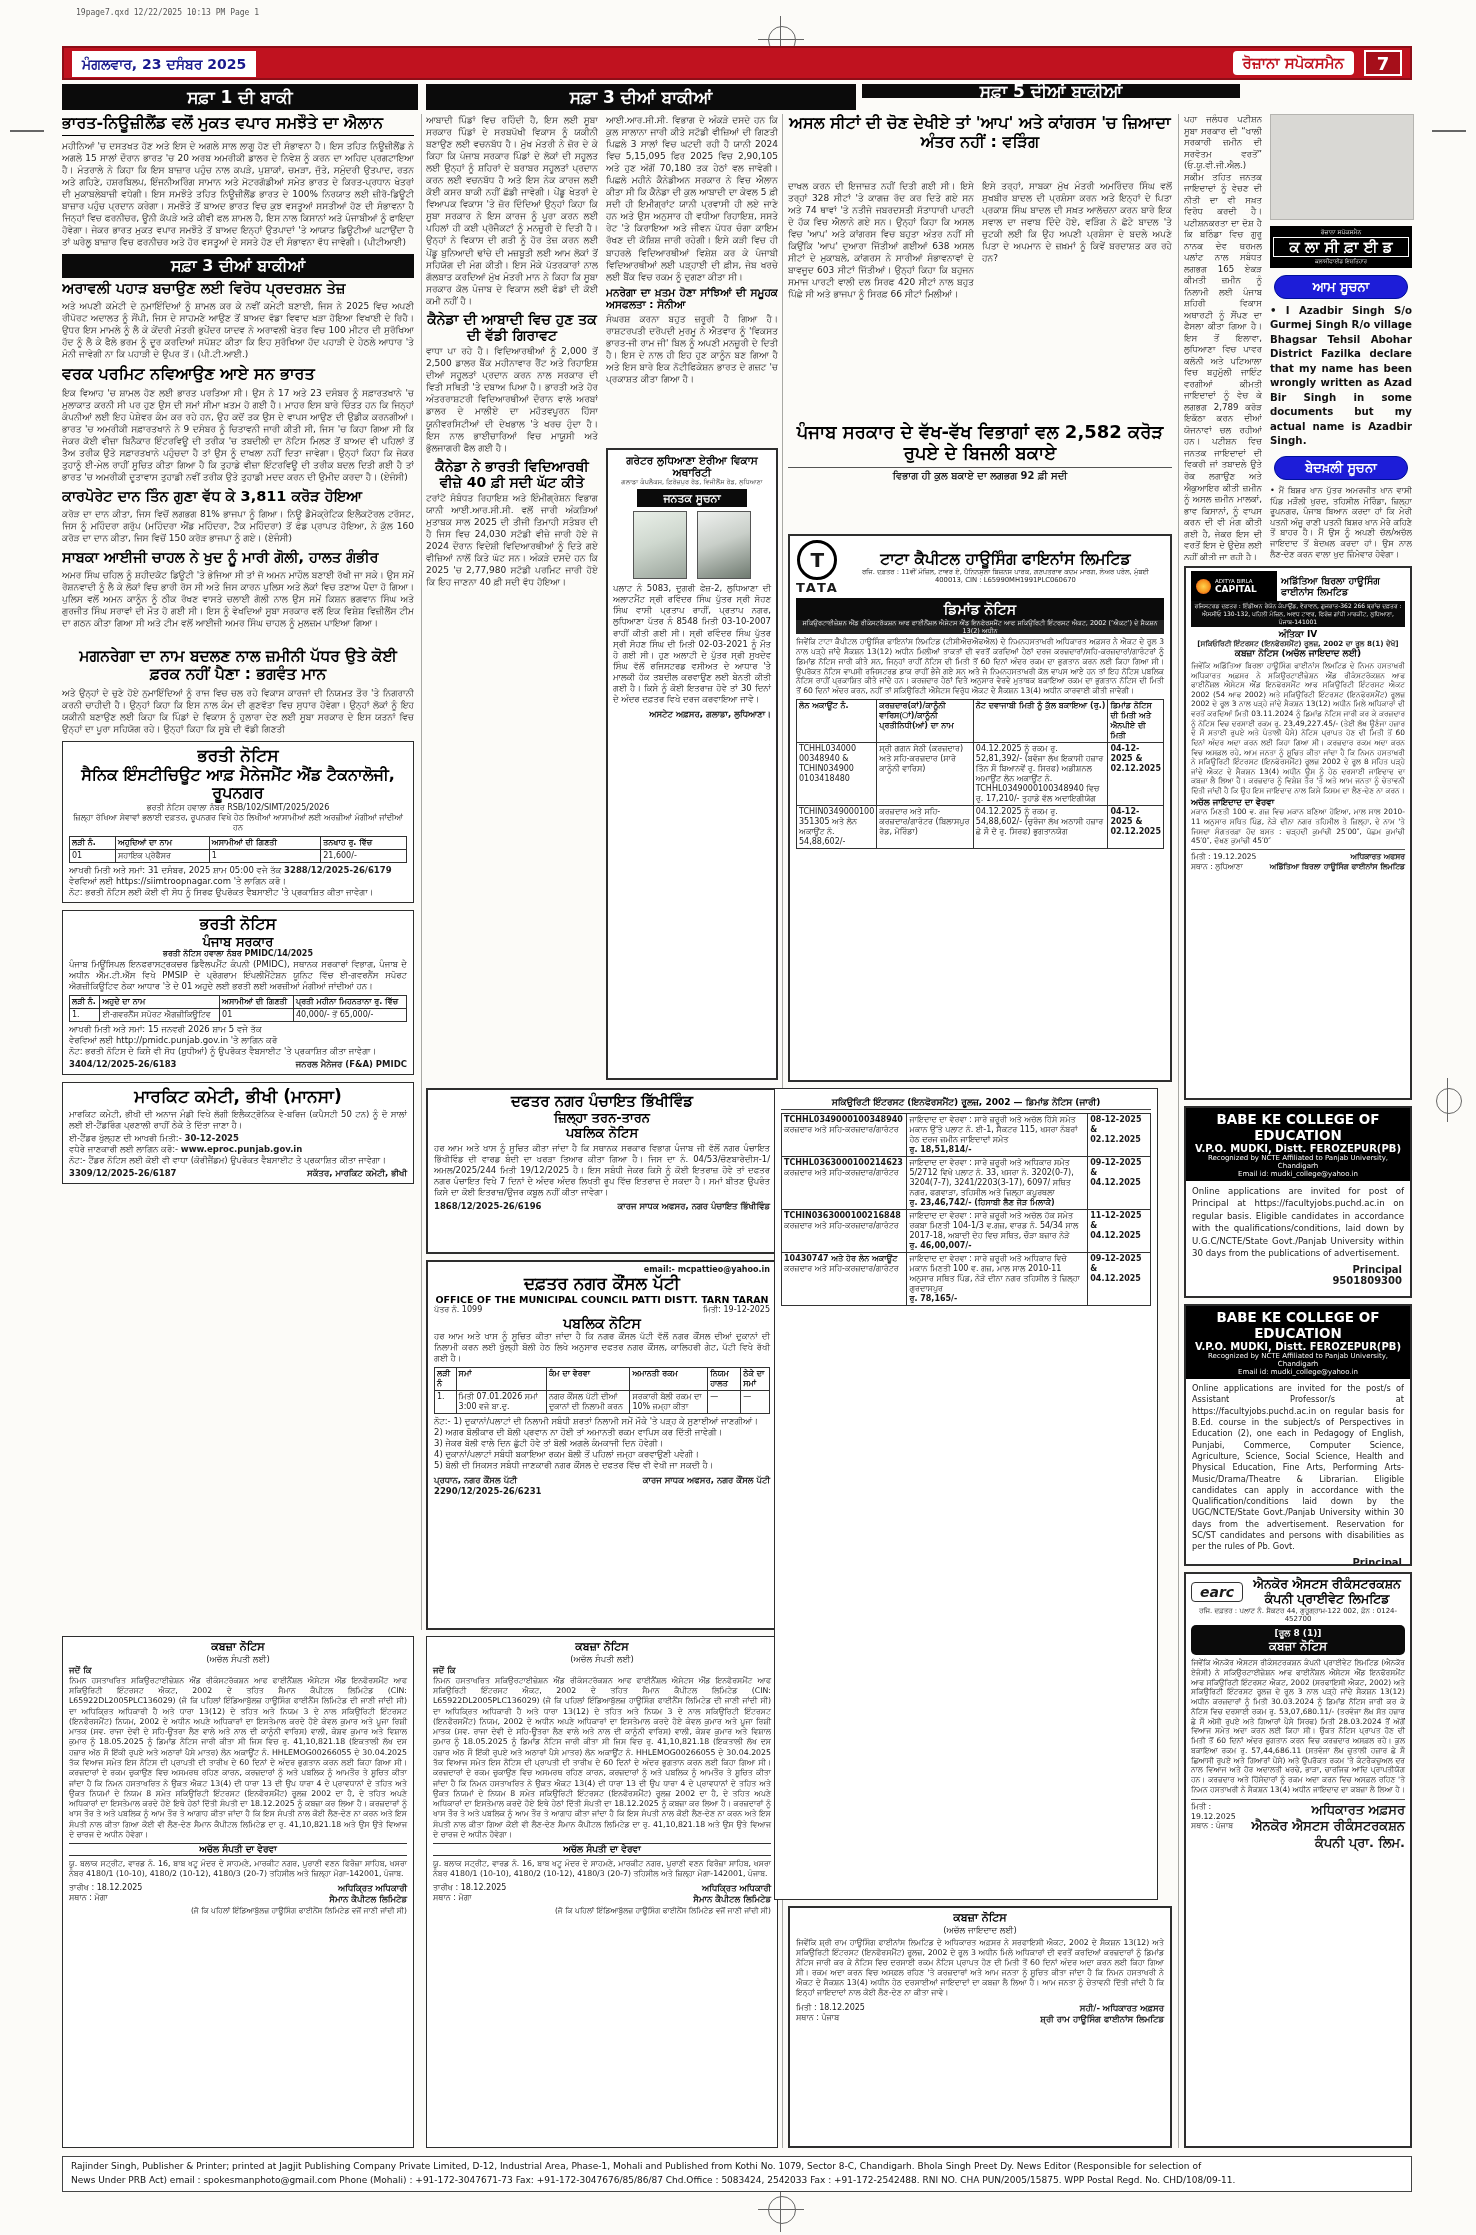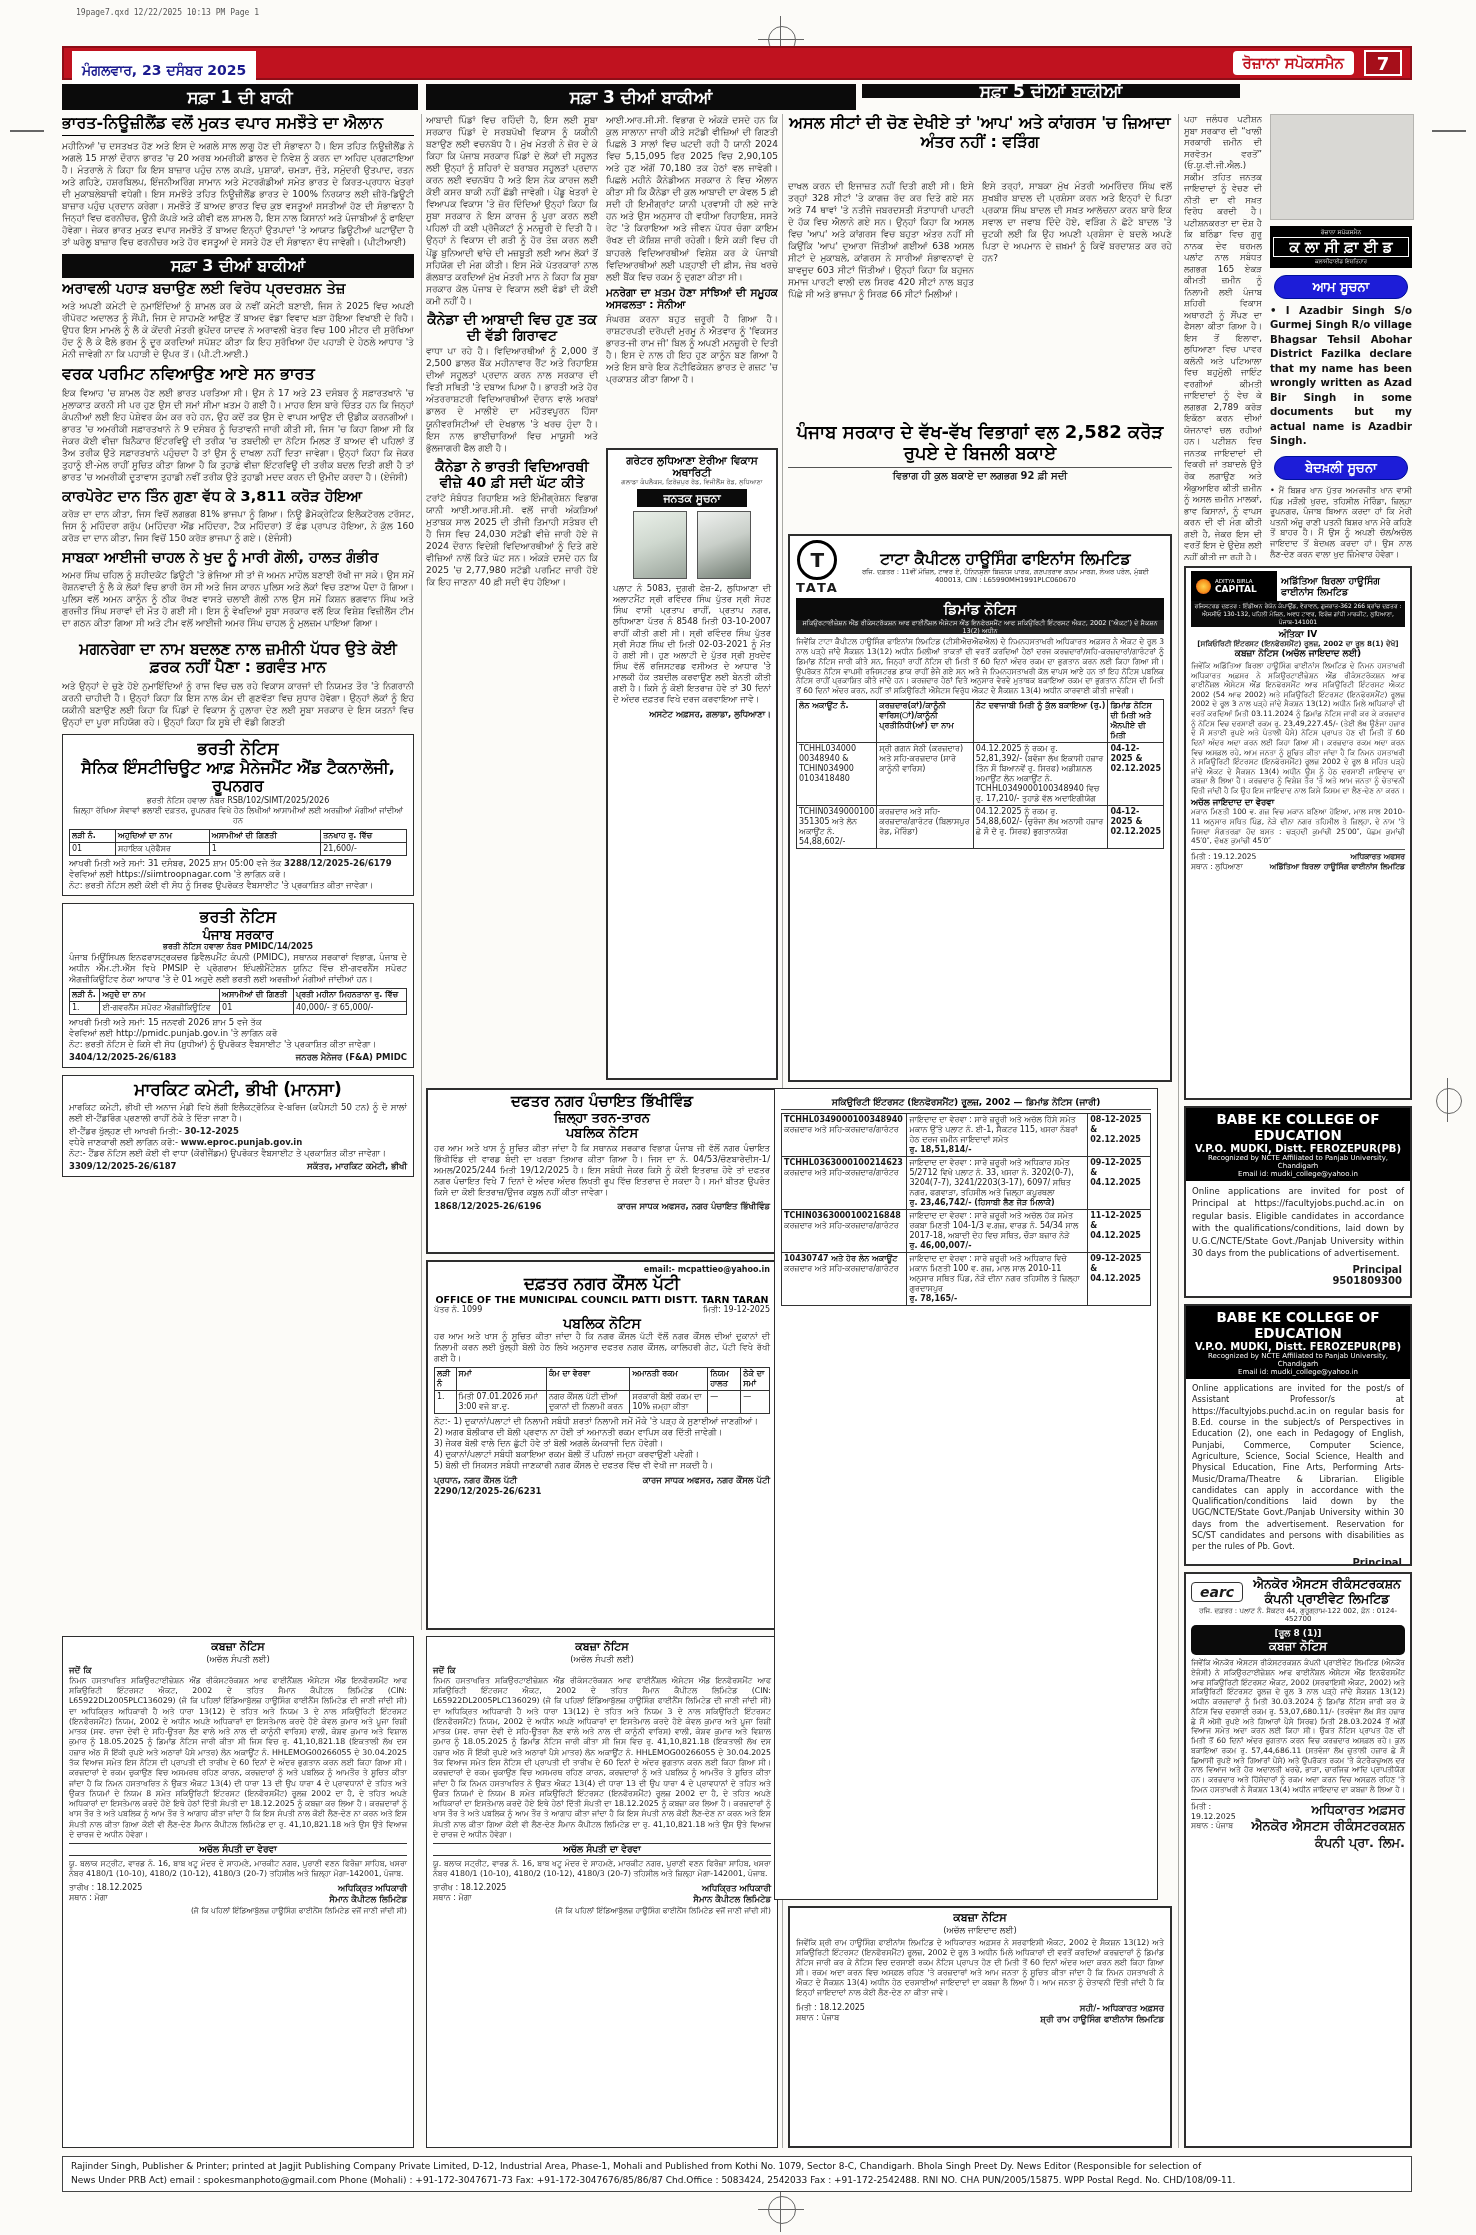--- a/index.html
+++ b/index.html
@@ -40,21 +40,21 @@
   <div class="regl" style="left:758px;top:38.5px;width:46px;height:1.4px;"></div>
   <div class="regl" style="left:10px;top:130px;width:34px;height:2px;"></div>
   <div class="regl" style="left:1432px;top:130px;width:34px;height:2px;"></div>
   <div class="regc" style="left:1436px;top:1088px;width:24px;height:24px;"></div>
   <div class="regl" style="left:1447px;top:1078px;width:1.4px;height:44px;"></div>
   <div class="regc" style="left:768px;top:2196px;width:26px;height:26px;"></div>
   <div class="regl" style="left:780px;top:2186px;width:1.4px;height:46px;"></div>
   <div class="regl" style="left:758px;top:2208.5px;width:46px;height:1.4px;"></div>
 
   <div class="abs" style="left:62px;top:46px;width:1350px;height:34px;background:#c0121f;border:2px solid #8e0d17;box-sizing:border-box;">
-    <div class="abs" style="left:8px;top:3px;height:24px;background:#fff;padding:7px 10px;display:flex;align-items:center;">
+    <div class="abs" style="left:8px;top:3px;height:24px;background:#fff;padding:1px 10px;display:flex;align-items:center;">
       <span style="color:#1a1a8e;font-weight:bold;font-size:14px;">ਮੰਗਲਵਾਰ, 23 ਦਸੰਬਰ 2025</span>
     </div>
     <div class="abs" style="right:56px;top:3px;height:24px;background:#fff;border-radius:4px;padding:0 10px;display:flex;align-items:center;">
       <span style="color:#c0121f;font-weight:bold;font-size:15px;">ਰੋਜ਼ਾਨਾ ਸਪੋਕਸਮੈਨ</span>
     </div>
     <div class="abs" style="right:8px;top:2px;width:38px;height:26px;background:#a60f1a;border:2px solid #fff;display:flex;align-items:center;justify-content:center;box-sizing:border-box;">
       <span style="color:#fff;font-weight:bold;font-size:18px;">7</span>
     </div>
   </div>
 
@@ -81,21 +81,21 @@
       <div class="bt jt" style="margin-top:3px;">ਇਕ ਵਿਆਹ 'ਚ ਸ਼ਾਮਲ ਹੋਣ ਲਈ ਭਾਰਤ ਪਰਤਿਆ ਸੀ। ਉਸ ਨੇ 17 ਅਤੇ 23 ਦਸੰਬਰ ਨੂੰ ਸਫ਼ਾਰਤਖਾਨੇ 'ਚ ਮੁਲਾਕਾਤ ਕਰਨੀ ਸੀ ਪਰ ਹੁਣ ਉਸ ਦੀ ਸਮਾਂ ਸੀਮਾ ਖ਼ਤਮ ਹੋ ਗਈ ਹੈ। ਮਾਹਰ ਇਸ ਬਾਰੇ ਚਿੰਤਤ ਹਨ ਕਿ ਜਿਨ੍ਹਾਂ ਕੰਪਨੀਆਂ ਲਈ ਇਹ ਪੇਸ਼ੇਵਰ ਕੰਮ ਕਰ ਰਹੇ ਹਨ, ਉਹ ਕਦੋਂ ਤਕ ਉਸ ਦੇ ਵਾਪਸ ਆਉਣ ਦੀ ਉਡੀਕ ਕਰਨਗੀਆਂ। ਭਾਰਤ 'ਚ ਅਮਰੀਕੀ ਸਫ਼ਾਰਤਖਾਨੇ ਨੇ 9 ਦਸੰਬਰ ਨੂੰ ਚਿਤਾਵਨੀ ਜਾਰੀ ਕੀਤੀ ਸੀ, ਜਿਸ 'ਚ ਕਿਹਾ ਗਿਆ ਸੀ ਕਿ ਜੇਕਰ ਕੋਈ ਵੀਜ਼ਾ ਬਿਨੈਕਾਰ ਇੰਟਰਵਿਊ ਦੀ ਤਰੀਕ 'ਚ ਤਬਦੀਲੀ ਦਾ ਨੋਟਿਸ ਮਿਲਣ ਤੋਂ ਬਾਅਦ ਵੀ ਪਹਿਲਾਂ ਤੋਂ ਤੈਅ ਤਰੀਕ ਉਤੇ ਸਫ਼ਾਰਤਖਾਨੇ ਪਹੁੰਚਦਾ ਹੈ ਤਾਂ ਉਸ ਨੂੰ ਦਾਖਲਾ ਨਹੀਂ ਦਿਤਾ ਜਾਵੇਗਾ। ਉਨ੍ਹਾਂ ਕਿਹਾ ਕਿ ਜੇਕਰ ਤੁਹਾਨੂੰ ਈ-ਮੇਲ ਰਾਹੀਂ ਸੂਚਿਤ ਕੀਤਾ ਗਿਆ ਹੈ ਕਿ ਤੁਹਾਡੇ ਵੀਜ਼ਾ ਇੰਟਰਵਿਊ ਦੀ ਤਰੀਕ ਬਦਲ ਦਿਤੀ ਗਈ ਹੈ ਤਾਂ ਭਾਰਤ 'ਚ ਅਮਰੀਕੀ ਦੂਤਾਵਾਸ ਤੁਹਾਡੀ ਨਵੀਂ ਤਰੀਕ ਉਤੇ ਤੁਹਾਡੀ ਮਦਦ ਕਰਨ ਦੀ ਉਮੀਦ ਕਰਦਾ ਹੈ। (ਏਜੰਸੀ)</div>
     </div>
     <div style="margin-top:5px;">
       <div class="hl" style="font-size:14.5px;">ਕਾਰਪੋਰੇਟ ਦਾਨ ਤਿੰਨ ਗੁਣਾ ਵੱਧ ਕੇ 3,811 ਕਰੋੜ ਹੋਇਆ</div>
       <div class="bt jt" style="margin-top:3px;">ਕਰੋੜ ਦਾ ਦਾਨ ਕੀਤਾ, ਜਿਸ ਵਿਚੋਂ ਲਗਭਗ 81% ਭਾਜਪਾ ਨੂੰ ਗਿਆ। ਨਿਊ ਡੈਮੋਕ੍ਰੇਟਿਕ ਇਲੈਕਟੋਰਲ ਟਰੱਸਟ, ਜਿਸ ਨੂੰ ਮਹਿੰਦਰਾ ਗਰੁੱਪ (ਮਹਿੰਦਰਾ ਐਂਡ ਮਹਿੰਦਰਾ, ਟੈਕ ਮਹਿੰਦਰਾ) ਤੋਂ ਫੰਡ ਪ੍ਰਾਪਤ ਹੋਇਆ, ਨੇ ਕੁੱਲ 160 ਕਰੋੜ ਦਾ ਦਾਨ ਕੀਤਾ, ਜਿਸ ਵਿਚੋਂ 150 ਕਰੋੜ ਭਾਜਪਾ ਨੂੰ ਗਏ। (ਏਜੰਸੀ)</div>
     </div>
     <div style="margin-top:5px;">
       <div class="hl" style="font-size:14.5px;">ਸਾਬਕਾ ਆਈਜੀ ਚਾਹਲ ਨੇ ਖੁਦ ਨੂੰ ਮਾਰੀ ਗੋਲੀ, ਹਾਲਤ ਗੰਭੀਰ</div>
       <div class="bt jt" style="margin-top:3px;">ਅਮਰ ਸਿੰਘ ਚਹਿਲ ਨੂੰ ਸ਼ਹੀਦਕੋਟ ਡਿਊਟੀ 'ਤੇ ਭੇਜਿਆ ਸੀ ਤਾਂ ਜੋ ਅਮਨ ਮਾਹੌਲ ਬਣਾਈ ਰੱਖੀ ਜਾ ਸਕੇ। ਉਸ ਸਮੇਂ ਰੋਸ਼ਨਵਾਦੀ ਨੂੰ ਲੈ ਕੇ ਲੋਕਾਂ ਵਿਚ ਭਾਰੀ ਰੋਸ ਸੀ ਅਤੇ ਜਿਸ ਕਾਰਨ ਪੁਲਿਸ ਅਤੇ ਲੋਕਾਂ ਵਿਚ ਤਣਾਅ ਪੈਦਾ ਹੋ ਗਿਆ। ਪੁਲਿਸ ਵਲੋਂ ਅਮਨ ਕਾਨੂੰਨ ਨੂੰ ਠੀਕ ਰੱਖਣ ਵਾਸਤੇ ਚਲਾਈ ਗੋਲੀ ਨਾਲ ਉਸ ਸਮੇਂ ਕਿਸ਼ਨ ਭਗਵਾਨ ਸਿੰਘ ਅਤੇ ਗੁਰਜੀਤ ਸਿੰਘ ਸਰਾਵਾਂ ਦੀ ਮੌਤ ਹੋ ਗਈ ਸੀ। ਇਸ ਨੂੰ ਵੇਖਦਿਆਂ ਸੂਬਾ ਸਰਕਾਰ ਵਲੋਂ ਇਕ ਵਿਸ਼ੇਸ਼ ਵਿਜ਼ੀਲੈਂਸ ਟੀਮ ਦਾ ਗਠਨ ਕੀਤਾ ਗਿਆ ਸੀ ਅਤੇ ਟੀਮ ਵਲੋਂ ਆਈਜੀ ਅਮਰ ਸਿੰਘ ਚਾਹਲ ਨੂੰ ਮੁਲਜ਼ਮ ਪਾਇਆ ਗਿਆ।</div>
     </div>
-    <div style="margin-top:12px;">
+    <div style="margin-top:19px;">
       <div class="hl ctr" style="font-size:15.5px;">ਮਗਨਰੇਗਾ ਦਾ ਨਾਮ ਬਦਲਣ ਨਾਲ ਜ਼ਮੀਨੀ ਪੱਧਰ ਉਤੇ ਕੋਈ ਫ਼ਰਕ ਨਹੀਂ ਪੈਣਾ : ਭਗਵੰਤ ਮਾਨ</div>
       <div class="bt jt" style="margin-top:3px;">ਅਤੇ ਉਨ੍ਹਾਂ ਦੇ ਚੁਣੇ ਹੋਏ ਨੁਮਾਇੰਦਿਆਂ ਨੂੰ ਰਾਜ ਵਿਚ ਚਲ ਰਹੇ ਵਿਕਾਸ ਕਾਰਜਾਂ ਦੀ ਨਿਯਮਤ ਤੌਰ 'ਤੇ ਨਿਗਰਾਨੀ ਕਰਨੀ ਚਾਹੀਦੀ ਹੈ। ਉਨ੍ਹਾਂ ਕਿਹਾ ਕਿ ਇਸ ਨਾਲ ਕੰਮ ਦੀ ਗੁਣਵੱਤਾ ਵਿਚ ਸੁਧਾਰ ਹੋਵੇਗਾ। ਉਨ੍ਹਾਂ ਲੋਕਾਂ ਨੂੰ ਇਹ ਯਕੀਨੀ ਬਣਾਉਣ ਲਈ ਕਿਹਾ ਕਿ ਪਿੰਡਾਂ ਦੇ ਵਿਕਾਸ ਨੂੰ ਹੁਲਾਰਾ ਦੇਣ ਲਈ ਸੂਬਾ ਸਰਕਾਰ ਦੇ ਇਸ ਯਤਨਾਂ ਵਿਚ ਉਨ੍ਹਾਂ ਦਾ ਪੂਰਾ ਸਹਿਯੋਗ ਰਹੇ। ਉਨ੍ਹਾਂ ਕਿਹਾ ਕਿ ਸੂਬੇ ਦੀ ਵੱਡੀ ਗਿਣਤੀ</div>
     </div>
 
     <div class="box" style="margin-top:6px;padding:4px 6px;">
       <div class="hl ctr" style="font-size:17px;">ਭਰਤੀ ਨੋਟਿਸ</div>
       <div class="hl ctr" style="font-size:16px;">ਸੈਨਿਕ ਇੰਸਟੀਚਿਊਟ ਆਫ਼ ਮੈਨੇਜਮੈਂਟ ਐਂਡ ਟੈਕਨਾਲੋਜੀ, ਰੂਪਨਗਰ</div>
       <div class="ctr" style="font-size:8px;">ਭਰਤੀ ਨੋਟਿਸ ਹਵਾਲਾ ਨੰਬਰ RSB/102/SIMT/2025/2026</div>
       <div class="ctr" style="font-size:8px;">ਜ਼ਿਲ੍ਹਾ ਰੱਖਿਆ ਸੇਵਾਵਾਂ ਭਲਾਈ ਦਫ਼ਤਰ, ਰੂਪਨਗਰ ਵਿਖੇ ਹੇਠ ਲਿਖੀਆਂ ਆਸਾਮੀਆਂ ਲਈ ਅਰਜ਼ੀਆਂ ਮੰਗੀਆਂ ਜਾਂਦੀਆਂ ਹਨ</div>
       <table class="ntab" style="margin-top:3px;">

